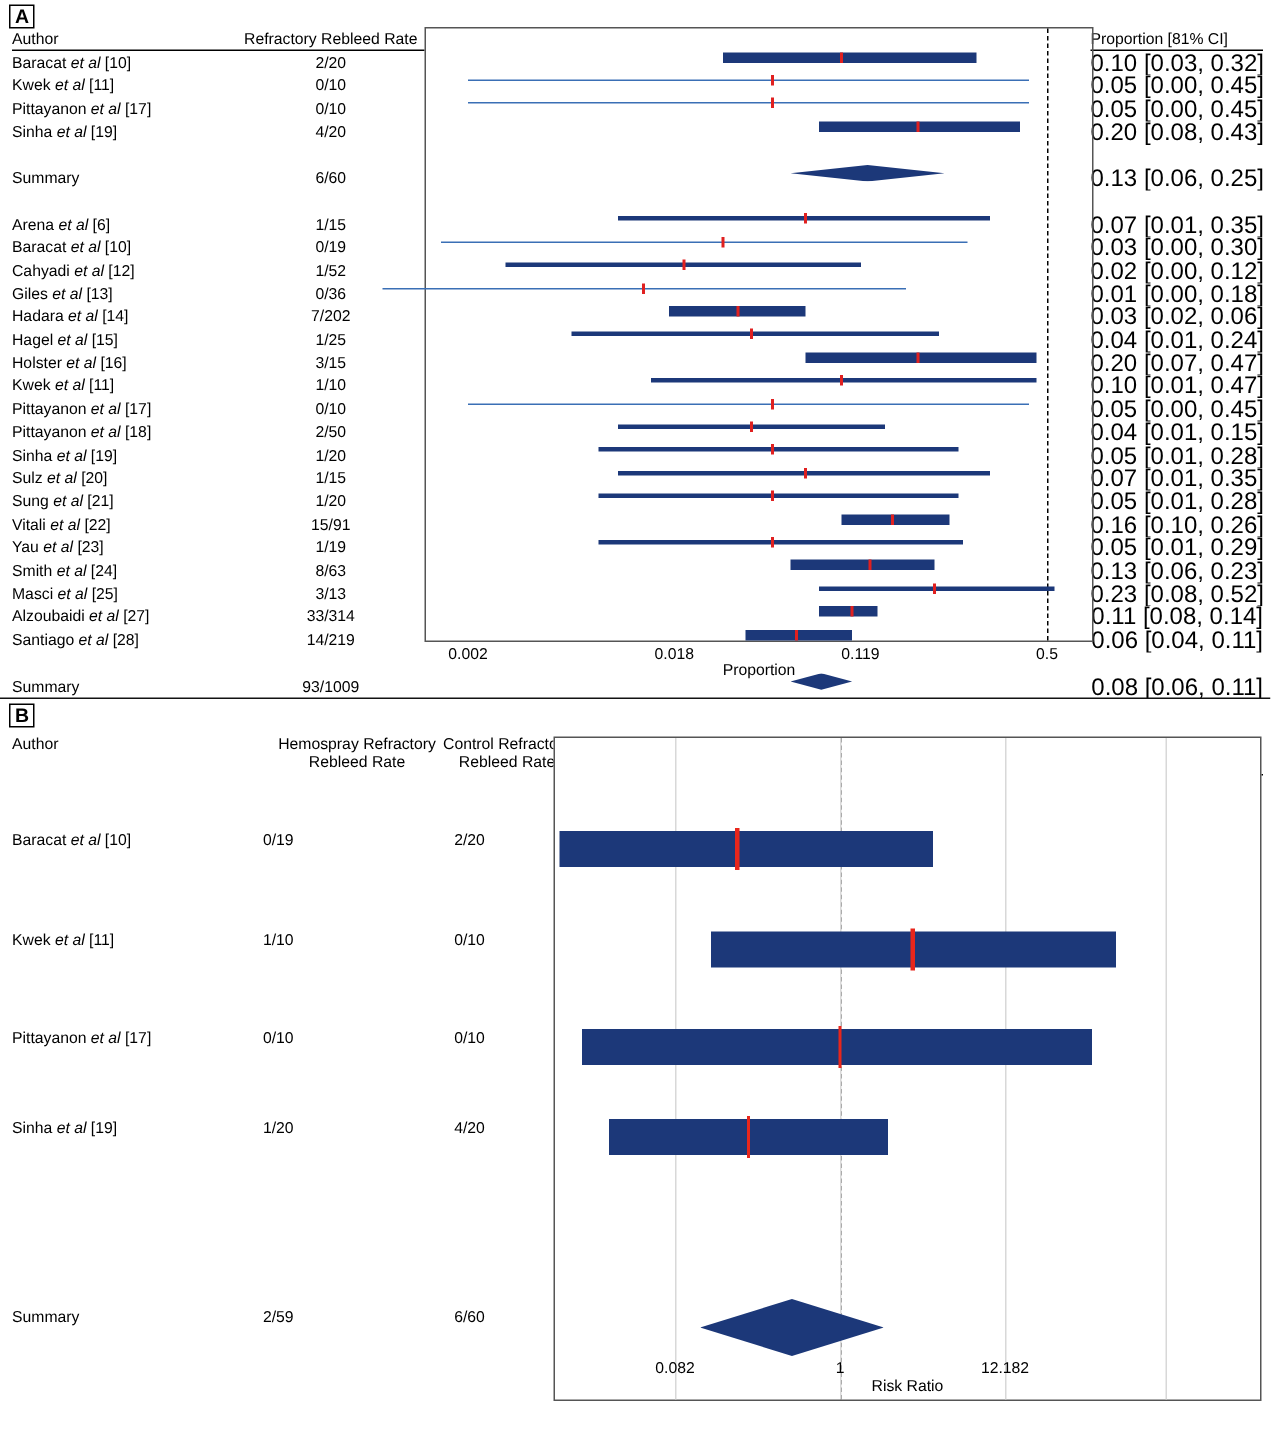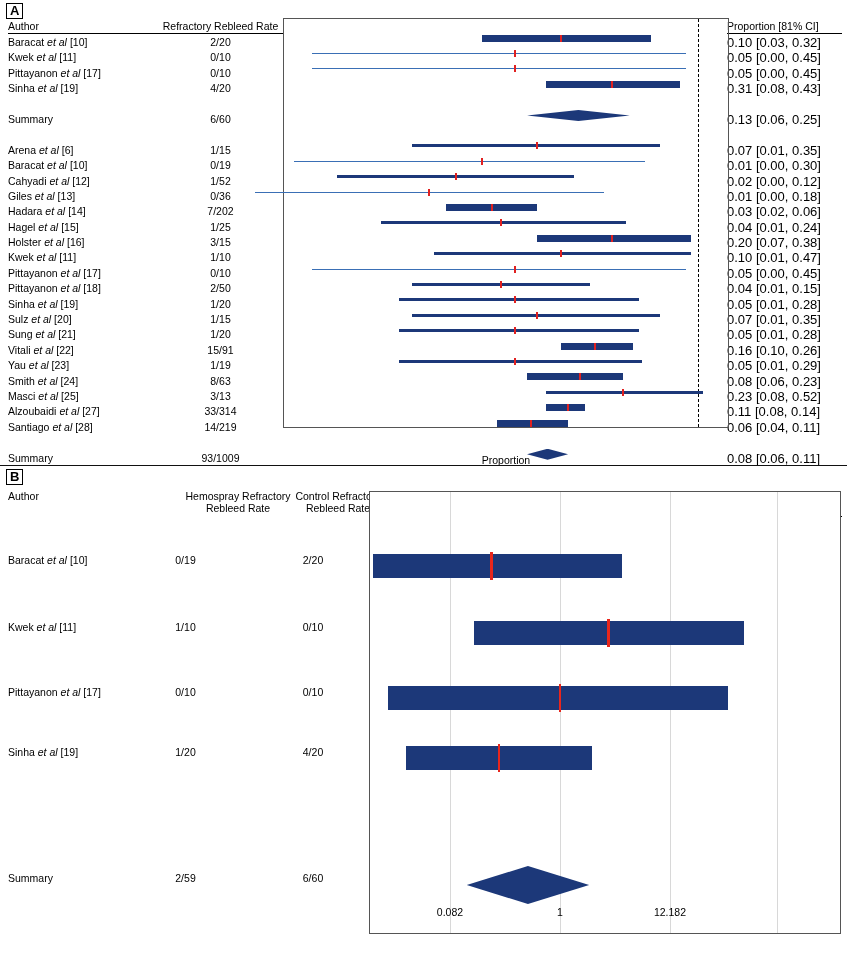--- a/index.html
+++ b/index.html
@@ -7,29 +7,29 @@
   .panel{position:absolute;left:0;width:847px;}
   #panelA{top:0;height:466px;}
   #panelB{top:466px;height:498px;}
   .panel-label{position:absolute;border:1px solid #000;font-size:13px;font-weight:bold;line-height:14px;padding:0 3px;background:#fff;}
   .divider{position:absolute;left:0;top:465px;width:847px;height:1px;background:#111;}
 
   
   .a-col-head{position:absolute;font-size:10.5px;}
   .a-authors{position:absolute;left:8px;top:35px;width:150px;font-size:10.5px;}
   .a-rates{position:absolute;left:158px;top:35px;width:125px;font-size:10.5px;text-align:center;}
-  .a-props{position:absolute;left:727px;top:35px;width:115px;font-size:13px;}
+  .a-props{position:absolute;left:727px;top:35px;width:115px;font-size:16px;text-align:right;}
   .row{height:15.4px;line-height:15.4px;white-space:nowrap;overflow:hidden;}
   .row.gap{height:15.4px;}
   em{font-style:italic;}
 
   .a-plot{position:absolute;left:283px;top:18px;width:446px;height:410px;border:1px solid #555;box-sizing:border-box;}
   .a-ticklabels{position:absolute;left:283px;top:430px;width:446px;height:14px;font-size:10.5px;}
   .a-ticklabels span{position:absolute;transform:translateX(-50%);}
-  .a-xlabel{position:absolute;left:283px;top:441px;width:446px;text-align:center;font-size:10.5px;margin-top:13px;}
+  .a-xlabel{position:absolute;left:283px;top:441px;width:446px;text-align:center;font-size:10.5px;}
   .vline{position:absolute;top:0;bottom:0;width:0;border-left:1px dashed #000;}
 
   
   .seg{position:absolute;background:#26408b;}
   .marker{position:absolute;width:2px;height:7px;background:#e02020;}
   .diamond{position:absolute;background:#1c3879;}
 
   
   .b-head{position:absolute;font-size:10.5px;text-align:center;}
   .b-authors{position:absolute;left:8px;font-size:10.5px;}
@@ -114,40 +114,40 @@
       <div class="row">33/314</div>
       <div class="row">14/219</div>
       <div class="row gap">&nbsp;</div>
       <div class="row">93/1009</div>
     </div>
 
   <div class="a-props" id="a-props">
       <div class="row">0.10 [0.03, 0.32]</div>
       <div class="row">0.05 [0.00, 0.45]</div>
       <div class="row">0.05 [0.00, 0.45]</div>
-      <div class="row">0.31 [0.08, 0.43]</div>
+      <div class="row">0.20 [0.08, 0.43]</div>
       <div class="row gap">&nbsp;</div>
       <div class="row">0.13 [0.06, 0.25]</div>
       <div class="row gap">&nbsp;</div>
       <div class="row">0.07 [0.01, 0.35]</div>
-      <div class="row">0.01 [0.00, 0.30]</div>
+      <div class="row">0.03 [0.00, 0.30]</div>
       <div class="row">0.02 [0.00, 0.12]</div>
       <div class="row">0.01 [0.00, 0.18]</div>
       <div class="row">0.03 [0.02, 0.06]</div>
       <div class="row">0.04 [0.01, 0.24]</div>
-      <div class="row">0.20 [0.07, 0.38]</div>
+      <div class="row">0.20 [0.07, 0.47]</div>
       <div class="row">0.10 [0.01, 0.47]</div>
       <div class="row">0.05 [0.00, 0.45]</div>
       <div class="row">0.04 [0.01, 0.15]</div>
       <div class="row">0.05 [0.01, 0.28]</div>
       <div class="row">0.07 [0.01, 0.35]</div>
       <div class="row">0.05 [0.01, 0.28]</div>
       <div class="row">0.16 [0.10, 0.26]</div>
       <div class="row">0.05 [0.01, 0.29]</div>
-      <div class="row">0.08 [0.06, 0.23]</div>
+      <div class="row">0.13 [0.06, 0.23]</div>
       <div class="row">0.23 [0.08, 0.52]</div>
       <div class="row">0.11 [0.08, 0.14]</div>
       <div class="row">0.06 [0.04, 0.11]</div>
       <div class="row gap">&nbsp;</div>
       <div class="row">0.08 [0.06, 0.11]</div>
     </div>
 
   <div class="a-plot" id="a-plot">
     <div class="vline" id="a-refline" style="left: 414px;"></div>
   <div class="seg" style="left: 198.024px; width: 169.143px; height: 7px; top: 15.5px; background: rgb(28, 56, 121);"></div>
@@ -192,20 +192,26 @@
       <div class="seg" style="left: 243.042px; width: 95.8832px; height: 7px; top: 354.3px; background: rgb(28, 56, 121);"></div>
       <div class="marker" style="left: 294.89px; top: 354.3px;"></div>
       <div class="seg" style="left: 262.253px; width: 156.72px; height: 3px; top: 371.7px; background: rgb(28, 56, 121);"></div>
       <div class="marker" style="left: 337.926px; top: 369.7px;"></div>
       <div class="seg" style="left: 262.253px; width: 38.9601px; height: 7px; top: 385.1px; background: rgb(28, 56, 121);"></div>
       <div class="marker" style="left: 283.099px; top: 385.1px;"></div>
       <div class="seg" style="left: 213.226px; width: 70.8729px; height: 7px; top: 400.5px; background: rgb(28, 56, 121);"></div>
       <div class="marker" style="left: 246.317px; top: 400.5px;"></div>
       <div class="diamond" style="left: 243.042px; top: 429.8px; width: 41.0563px; height: 11px; clip-path: polygon(0% 50%, 50% 0%, 100% 50%, 50% 100%);"></div>
     </div>
+  <div class="a-ticklabels" id="a-ticks">
+      <span style="left: 29px;">0.002</span>
+      <span style="left: 166.522px;">0.018</span>
+      <span style="left: 290.616px;">0.119</span>
+      <span style="left: 415px;">0.5</span>
+    </div>
   <div class="a-xlabel">Proportion</div>
 </div>
 
 <div class="divider"></div>
 
 <div class="panel" id="panelB">
   <div class="panel-label" style="left:6px;top:3px;">B</div>
 
   <div class="b-authors" style="top:24px;">Author</div>
   <div class="b-head" style="left:148px;top:24px;width:180px;white-space:pre-line;">Hemospray Refractory
@@ -252,13 +258,14 @@
       <div class="b-mark" style="left: 188.774px; top: 192px;"></div>
       <div class="b-bar" style="left: 35.7658px; width: 185.836px; top: 254px;"></div>
       <div class="b-mark" style="left: 127.789px; top: 252px;"></div>
       <div class="diamond" style="left: 96.7507px; top: 374px; width: 122.425px; height: 38px; clip-path: polygon(0% 50%, 50% 0%, 100% 50%, 50% 100%);"></div>
     </div>
   <div class="b-ticklabels" id="b-ticks">
       <span style="left: 81px;">0.082</span>
       <span style="left: 191.024px;">1</span>
       <span style="left: 301px;">12.182</span>
     </div>
+  <div class="b-xlabel">Risk Ratio</div>
 </div>
 
 </body></html>

